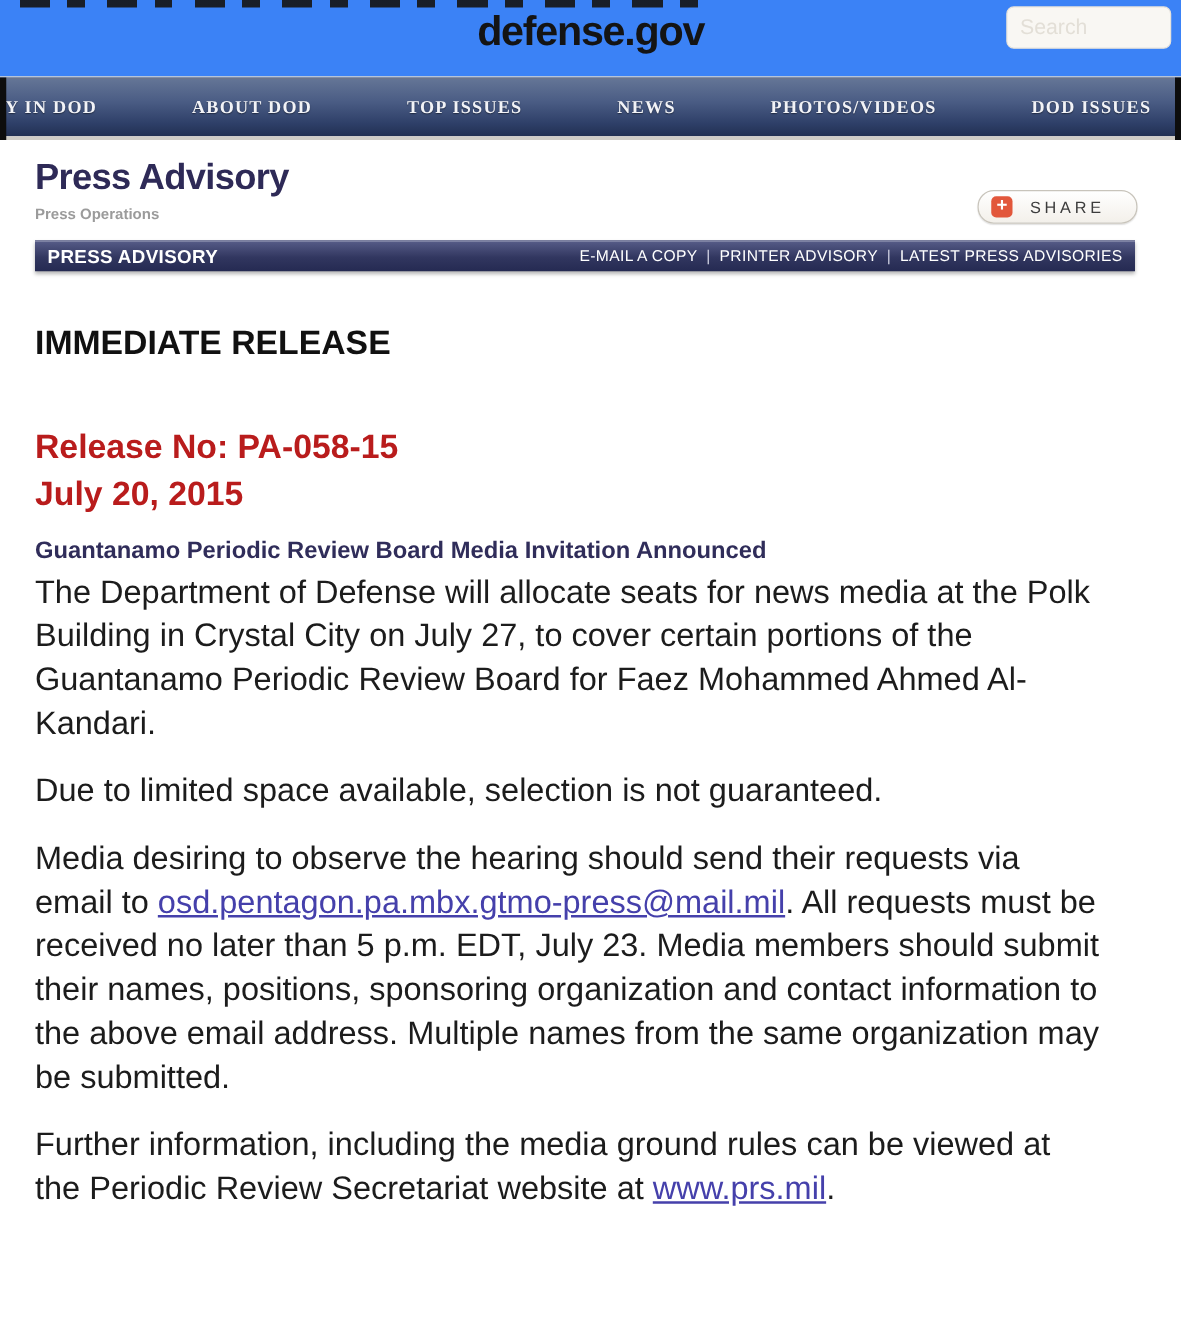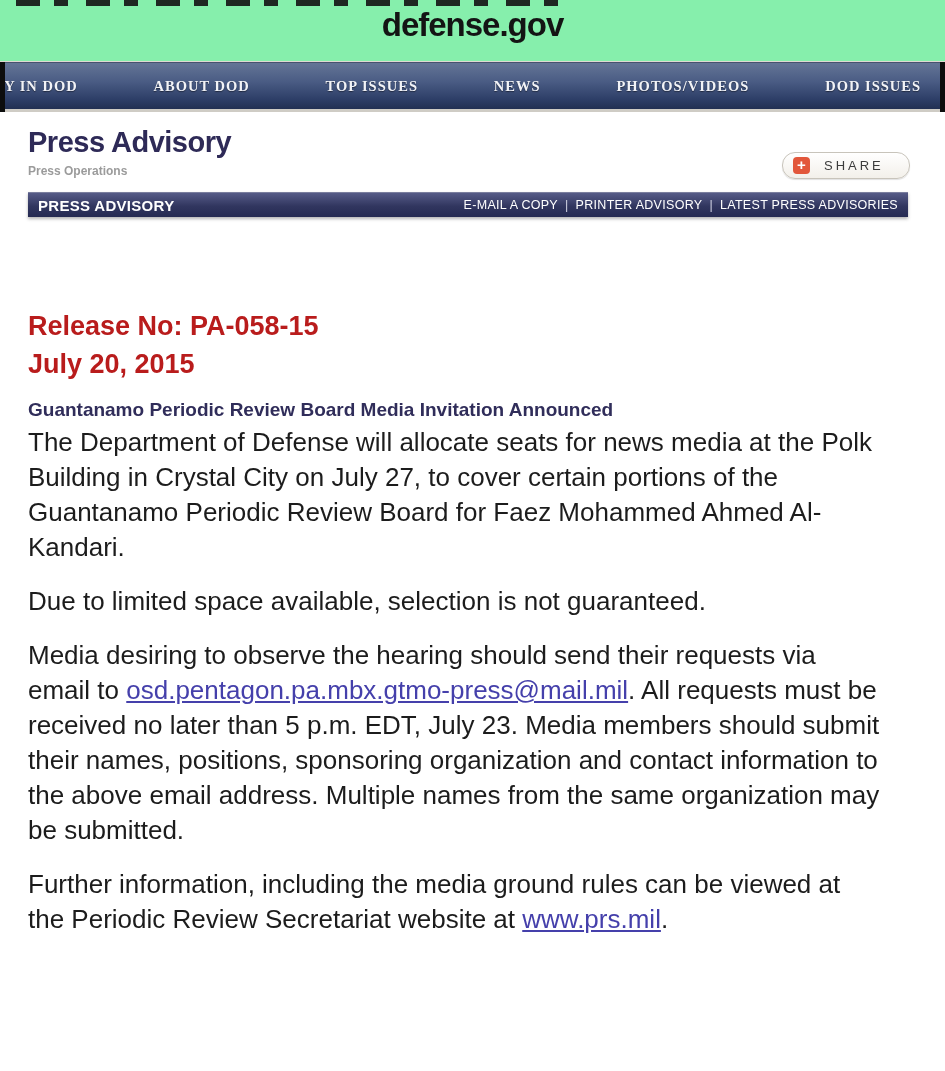--- a/index.html
+++ b/index.html
@@ -6,21 +6,21 @@
   html, body { background: #ffffff; }
   body {
     width: 945px; height: 1071px; overflow: hidden;
     font-family: "Liberation Sans", sans-serif;
     position: relative;
   }
 
   
   .site-header {
     position: relative; height: 62px;
-    background: #86efac;
+    background: #3b82f6;
     border-bottom: 1px solid #dedad2;
   }
   .cropped-banner {
     position: absolute; top: 0; left: 16px; width: 556px; height: 6px;
     background: repeating-linear-gradient(90deg,
       #161616 0 24px, transparent 24px 38px,
       #161616 38px 52px, transparent 52px 70px);
     opacity: .92;
   }
   .site-title {
@@ -132,20 +132,21 @@
   .release a.body-link {
     color: #4540ab; text-decoration: underline; cursor: pointer;
   }
 </style>
 </head>
 <body>
 
 <header class="site-header">
   <div class="cropped-banner"></div>
   <div class="site-title">defense.gov</div>
+  <input class="search-box" type="text" placeholder="Search" style="">
 </header>
 
 <nav class="main-nav">
   <div class="nav-edge left"></div>
   <a class="nav-item first">AY IN DOD</a>
   <a class="nav-item">ABOUT DOD</a>
   <a class="nav-item">TOP ISSUES</a>
   <a class="nav-item">NEWS</a>
   <a class="nav-item">PHOTOS/VIDEOS</a>
   <a class="nav-item">DOD ISSUES</a>
@@ -163,20 +164,21 @@
   </button>
 
   <div class="advisory-bar">
     <span class="bar-label">PRESS ADVISORY</span>
     <span class="bar-links">
       <a>E-MAIL A COPY</a><span class="sep">|</span><a>PRINTER ADVISORY</a><span class="sep">|</span><a>LATEST PRESS ADVISORIES</a>
     </span>
   </div>
 
   <article class="release">
+    <h2 class="release-status">IMMEDIATE RELEASE</h2>
 
     <div class="release-meta">
       <div>Release No: PA-058-15</div>
       <div>July 20, 2015</div>
     </div>
 
     <h3 class="release-subject">Guantanamo Periodic Review Board Media Invitation Announced</h3>
 
     <p>The Department of Defense will allocate seats for news media at the Polk Building in Crystal City on July 27, to cover certain portions of the Guantanamo Periodic Review Board for Faez Mohammed Ahmed Al-Kandari.</p>
 

